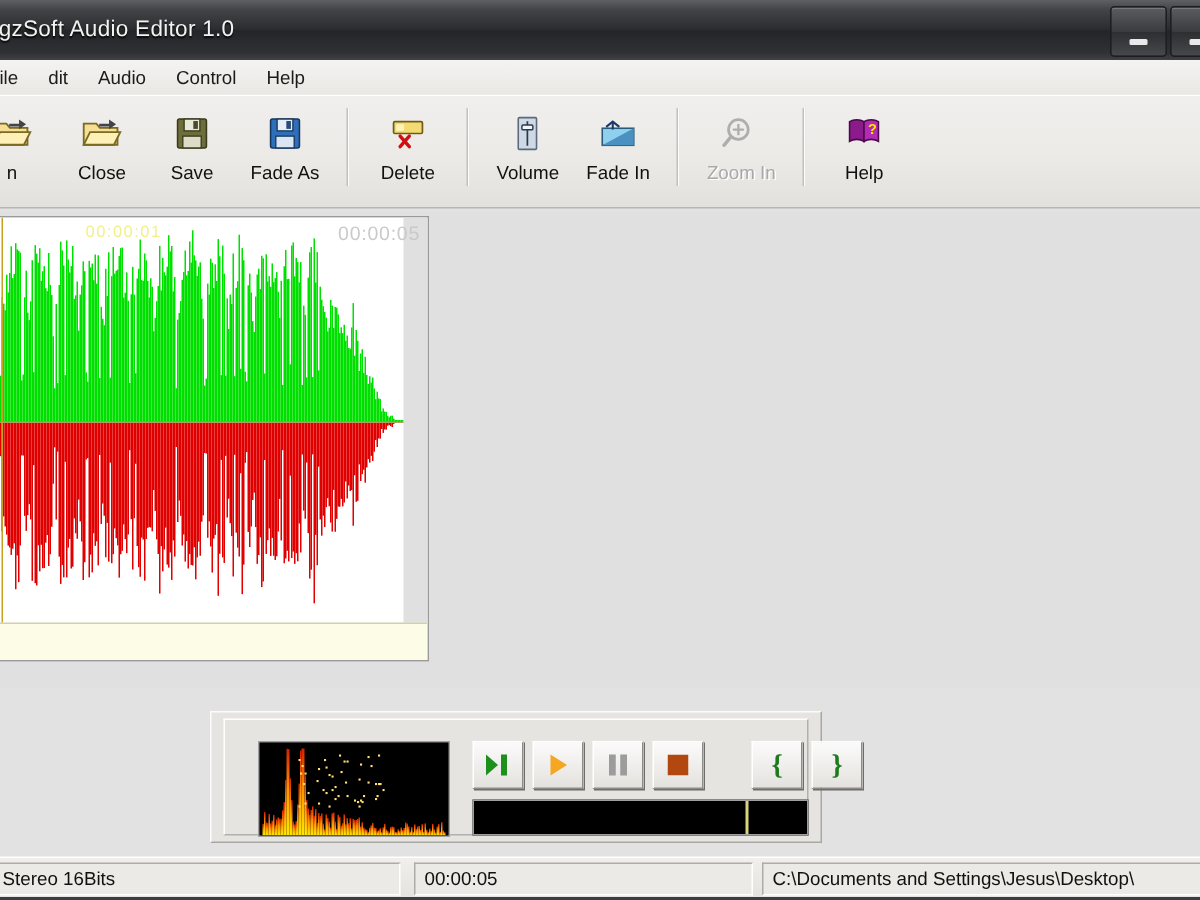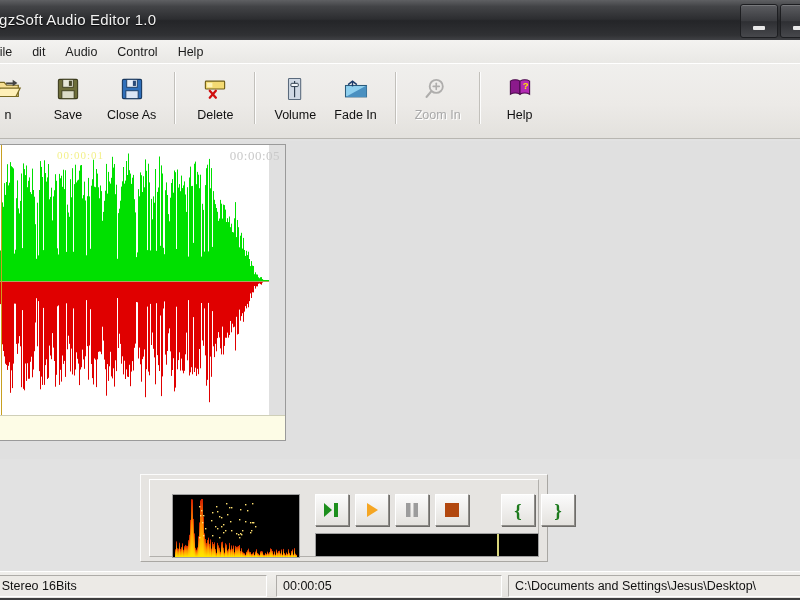--- a/index.html
+++ b/index.html
@@ -72,21 +72,20 @@
   .tb-btn.disabled{cursor:default;}
   .tb-ico{height:32px;width:34px;display:flex;align-items:center;justify-content:center;}
   .tb-lab{font-size:12.5px;color:#111;margin-top:3px;white-space:nowrap;}
   .tb-btn.disabled .tb-lab{color:#a9a9a9;text-shadow:1px 1px 0 #ffffff;}
   .tb-btn.disabled .tb-ico{opacity:.38;}
 
   
   .workspace{
     position:absolute;left:0;top:141px;width:800px;height:318px;
     background:#e0e0e0;
-    font-family:Liberation Serif, serif;
   }
   .wave-window{
     position:absolute;left:-16px;top:3px;width:300px;height:295px;
     background:#ffffff;border:1px solid #9a9a9a;overflow:hidden;
   }
   .wave-canvas{position:absolute;left:0;top:0;width:300px;height:271px;background:#fff;overflow:hidden;}
   .wave-svg{position:absolute;left:0;top:0;}
   .ruler-strip{
     position:absolute;left:0;bottom:0;width:300px;height:24px;
     background:#fdfce6;border-top:1px solid #cfcfb8;
@@ -190,39 +189,50 @@
                 <path d="M3 24V9h9l2.5 3H27v12z" fill="#f6df94" stroke="#7a6a22" stroke-width="1.3"></path>
                 <path d="M3 24l4.5-9H29l-4.5 9z" fill="#fff0b8" stroke="#7a6a22" stroke-width="1.3"></path>
                 <path d="M21 6l5 3.5-5 3.5z" fill="#444"></path>
                 <path d="M14 9h8v2h-8z" fill="#444"></path>
               </svg>
             </div>
             <div class="tb-lab">n</div>
           </div>
           <div class="tb-btn">
             <div class="tb-ico">
+              <svg width="30" height="30" viewBox="0 0 32 32">
+                <path d="M3 24V9h9l2.5 3H27v12z" fill="#f6df94" stroke="#7a6a22" stroke-width="1.3"></path>
+                <path d="M3 24l4.5-9H29l-4.5 9z" fill="#fff0b8" stroke="#7a6a22" stroke-width="1.3"></path>
+                <path d="M21 6l5 3.5-5 3.5z" fill="#444"></path>
+                <path d="M14 9h8v2h-8z" fill="#444"></path>
+              </svg>
+            </div>
+            <div class="tb-lab">Close</div>
+          </div>
+          <div class="tb-btn">
+            <div class="tb-ico">
               <svg width="28" height="28" viewBox="0 0 32 32">
                 <rect x="5" y="5" width="22" height="22" rx="1.5" fill="#6e6e3a" stroke="#3a3a1c" stroke-width="1.2"></rect>
                 <rect x="10" y="5" width="12" height="9" fill="#e8e8d8" stroke="#3a3a1c" stroke-width="1"></rect>
                 <rect x="17" y="6.5" width="3.5" height="6" fill="#4a4a2a"></rect>
                 <rect x="9" y="18" width="14" height="9" fill="#dcdcc8" stroke="#3a3a1c" stroke-width="1"></rect>
               </svg>
             </div>
             <div class="tb-lab">Save</div>
           </div>
           <div class="tb-btn">
             <div class="tb-ico">
               <svg width="28" height="28" viewBox="0 0 32 32">
                 <rect x="5" y="5" width="22" height="22" rx="1.5" fill="#2f6fba" stroke="#17365c" stroke-width="1.2"></rect>
                 <rect x="10" y="5" width="12" height="9" fill="#e8eef8" stroke="#17365c" stroke-width="1"></rect>
                 <rect x="17" y="6.5" width="3.5" height="6" fill="#2a4a78"></rect>
                 <rect x="9" y="18" width="14" height="9" fill="#dbe6f5" stroke="#17365c" stroke-width="1"></rect>
               </svg>
             </div>
-            <div class="tb-lab">Close As</div>
+            <div class="tb-lab">Fade As</div>
           </div>
         </div>
         <div class="tb-sep"></div>
         <div class="tb-group">
           <div class="tb-btn">
             <div class="tb-ico">
               <svg width="30" height="28" viewBox="0 0 32 32">
                 <rect x="5" y="7" width="22" height="9" rx="1" fill="#f4da72" stroke="#6f5d15" stroke-width="1.3"></rect>
                 <rect x="7" y="9" width="6" height="5" fill="#fdf3b8"></rect>
                 <g stroke="#d01010" stroke-width="2.6" stroke-linecap="round">

